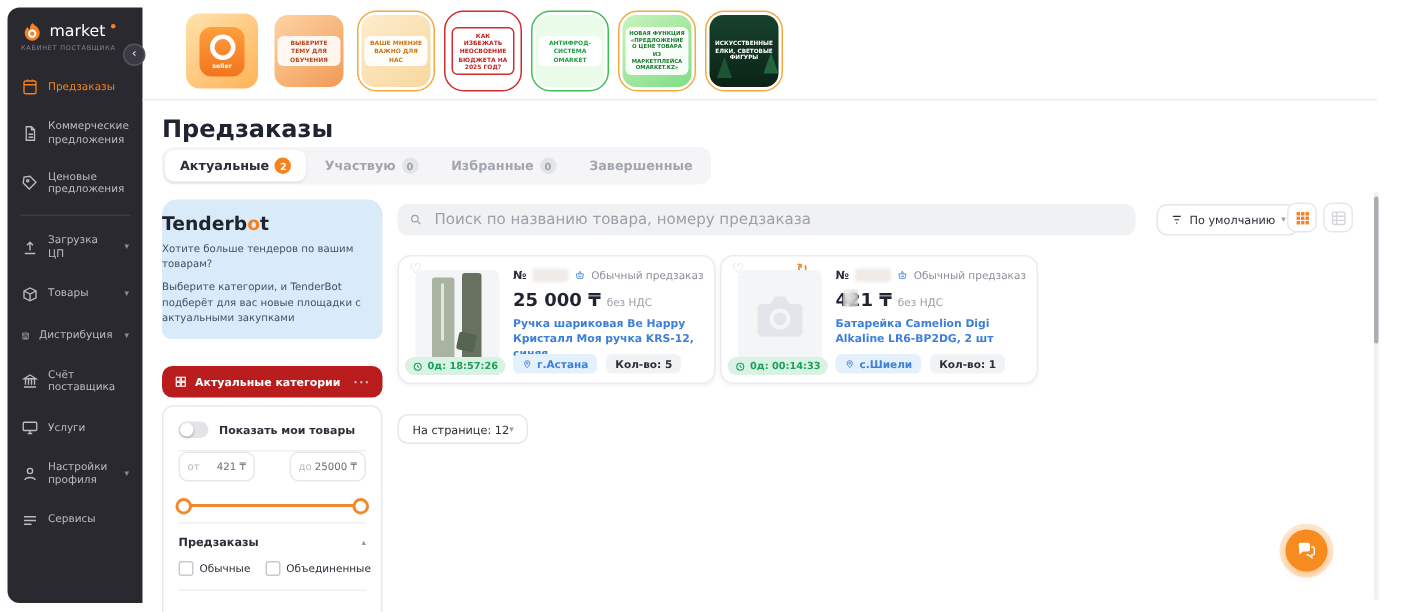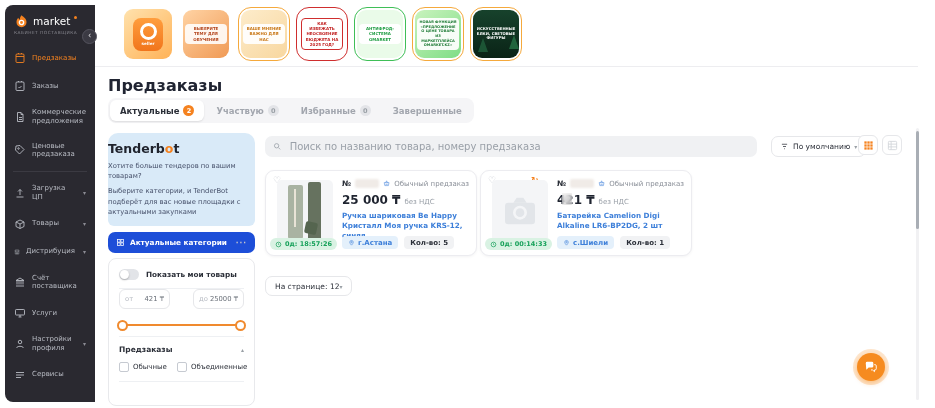--- a/index.html
+++ b/index.html
@@ -72,22 +72,22 @@
   .badge{min-width:11px;height:11px;border-radius:6px;display:flex;align-items:center;justify-content:center;
          font-size:6.5px;font-weight:bold;background:#e3e4e8;color:#9aa0a6;padding:0 2px;box-sizing:border-box}
   .tab.active .badge{background:#f5821f;color:#fff}
 
   
   .panel{position:absolute;left:108px;top:133px;width:147px}
   .tb{background:#d9eaf8;border-radius:10px 10px 6px 6px;padding:8px 0 4px;box-sizing:border-box}
   .tb-title{font-size:12.5px;font-weight:bold;color:#20242e;margin-bottom:5px}
   .tb-title .o{color:#f5821f}
   .tb p{margin:0 0 5px;font-size:6.8px;line-height:1.5;color:#46506a}
-  .tb-btn{display:flex;align-items:center;gap:5px;background:#1d4ed8;color:#fff;border-radius:7px;
-          height:21px;padding:0 8px;font-size:7.3px;font-weight:600;margin-top:6px;cursor:pointer}
+  .tb-btn{display:flex;align-items:center;gap:5px;background:#b91c1c;color:#fff;border-radius:7px;
+          height:21px;padding:0 8px;font-size:7.3px;font-weight:600;margin-top:18px;cursor:pointer}
   .tb-btn .dots{margin-left:auto;color:#c6c6cc;font-weight:bold;letter-spacing:1px}
   .filter-card{margin-top:5px;background:#fff;border:1px solid #e8e9ec;border-radius:8px;
                padding:2px 10px 8px;box-sizing:border-box}
   .toggle-row{display:flex;align-items:center;gap:7px;padding:8px 0;font-size:7.3px;font-weight:600;color:#2b2f38}
   .toggle{width:20px;height:11px;border-radius:6px;background:#e2e4e8;position:relative;cursor:pointer;flex:0 0 auto}
   .toggle::after{content:"";position:absolute;left:1px;top:1px;width:9px;height:9px;background:#fff;
                  border-radius:50%;box-shadow:0 1px 2px rgba(0,0,0,.25)}
   .fdiv{border:none;border-top:1px solid #eef0f3;margin:0}
   .section-head{display:flex;justify-content:space-between;align-items:center;font-size:7.5px;font-weight:bold;
                 color:#2b2f38;padding:8px 0 7px;cursor:pointer}
@@ -181,38 +181,31 @@
   <div class="nav">
     <div class="nav-item active">
       <svg width="12" height="12" viewBox="0 0 24 24" fill="none" stroke="currentColor" stroke-width="1.8">
           <rect x="4" y="4" width="16" height="17" rx="2"></rect>
           <path d="M9 4V2m6 2V2M4 9h16"></path>
         </svg>
       <span class="lbl">Предзаказы</span>
     </div>
     <div class="nav-item">
       <svg width="12" height="12" viewBox="0 0 24 24" fill="none" stroke="currentColor" stroke-width="1.8">
-          <rect x="4" y="4" width="16" height="17" rx="2"></rect>
-          <path d="M9 4V2m6 2V2M9 14l2 2 4-4"></path>
-        </svg>
-      <span class="lbl">Заказы</span>
-    </div>
-    <div class="nav-item">
-      <svg width="12" height="12" viewBox="0 0 24 24" fill="none" stroke="currentColor" stroke-width="1.8">
           <path d="M7 3h7l4 4v14H7z"></path>
           <path d="M14 3v4h4M10 13h6M10 17h6"></path>
         </svg>
       <span class="lbl">Коммерческие предложения</span>
     </div>
     <div class="nav-item">
       <svg width="12" height="12" viewBox="0 0 24 24" fill="none" stroke="currentColor" stroke-width="1.8">
           <path d="M12 3l8 8-9 9-8-8 1-8z"></path>
           <circle cx="9" cy="9" r="1.5"></circle>
         </svg>
-      <span class="lbl">Ценовые предзаказа</span>
+      <span class="lbl">Ценовые предложения</span>
     </div>
     <div class="nav-div"></div>
     <div class="nav-item">
       <svg width="12" height="12" viewBox="0 0 24 24" fill="none" stroke="currentColor" stroke-width="1.8">
           <path d="M12 16V5m-4 4l4-4 4 4M5 20h14"></path>
         </svg>
       <span class="lbl">Загрузка ЦП</span>
       <span class="chev">▾</span>
     </div>
     <div class="nav-item">

